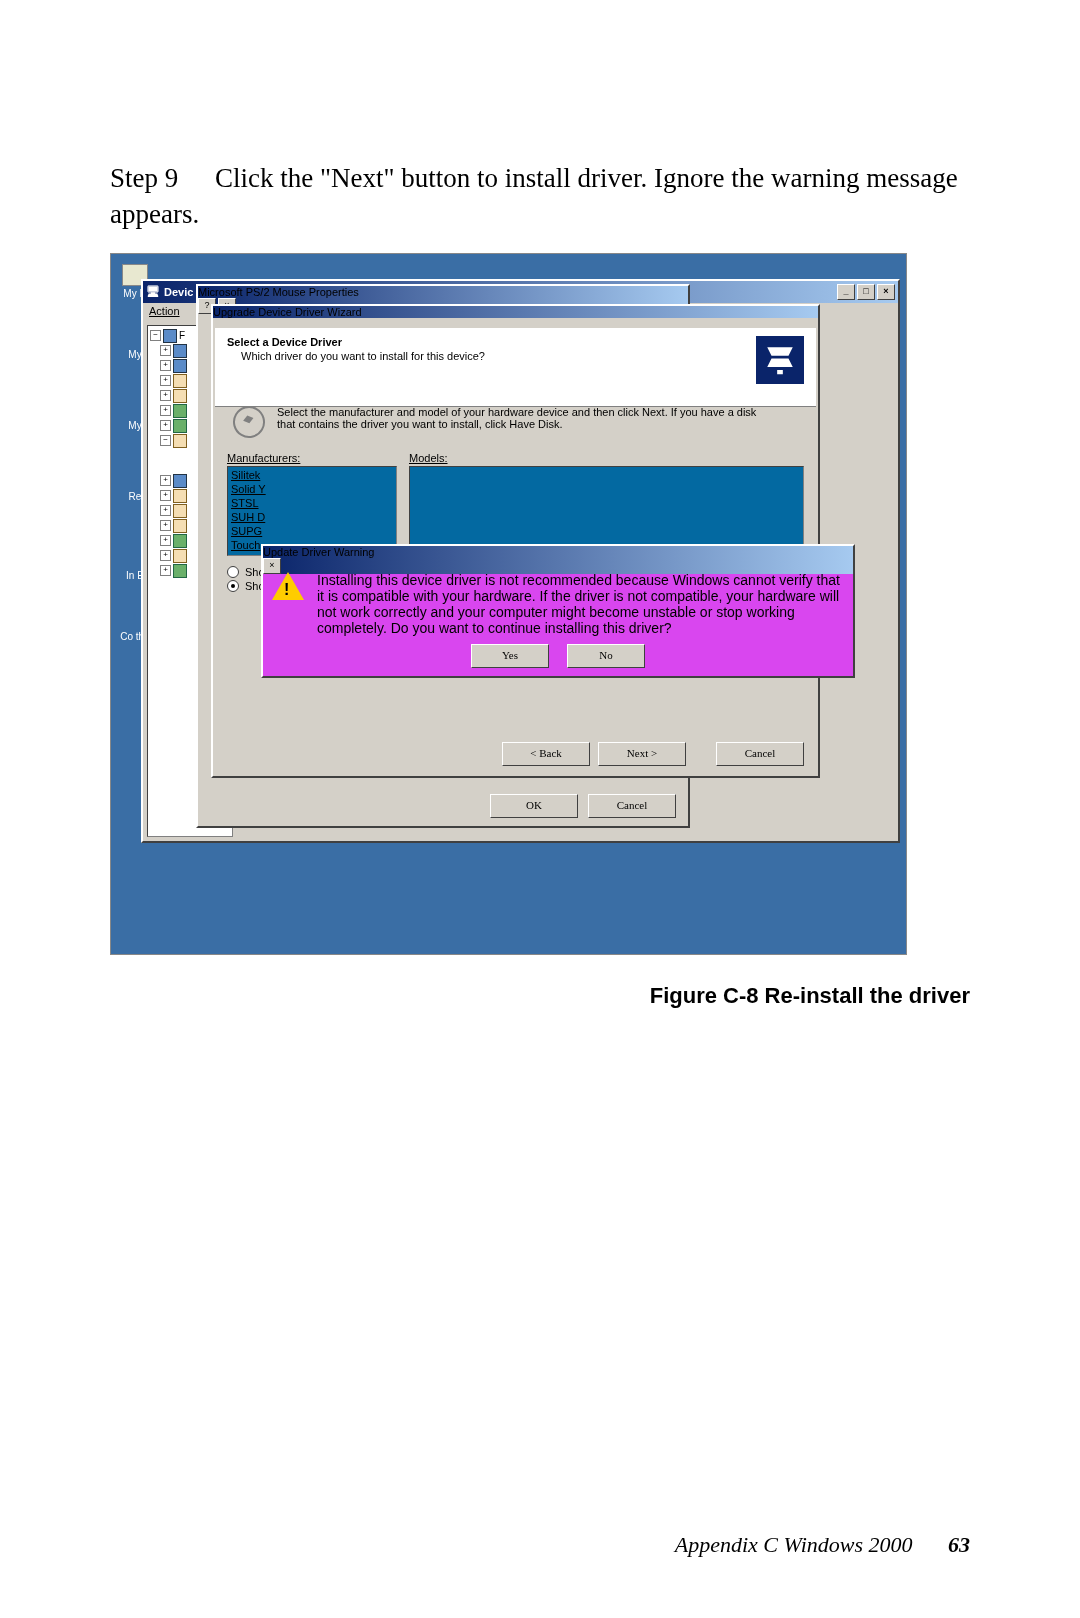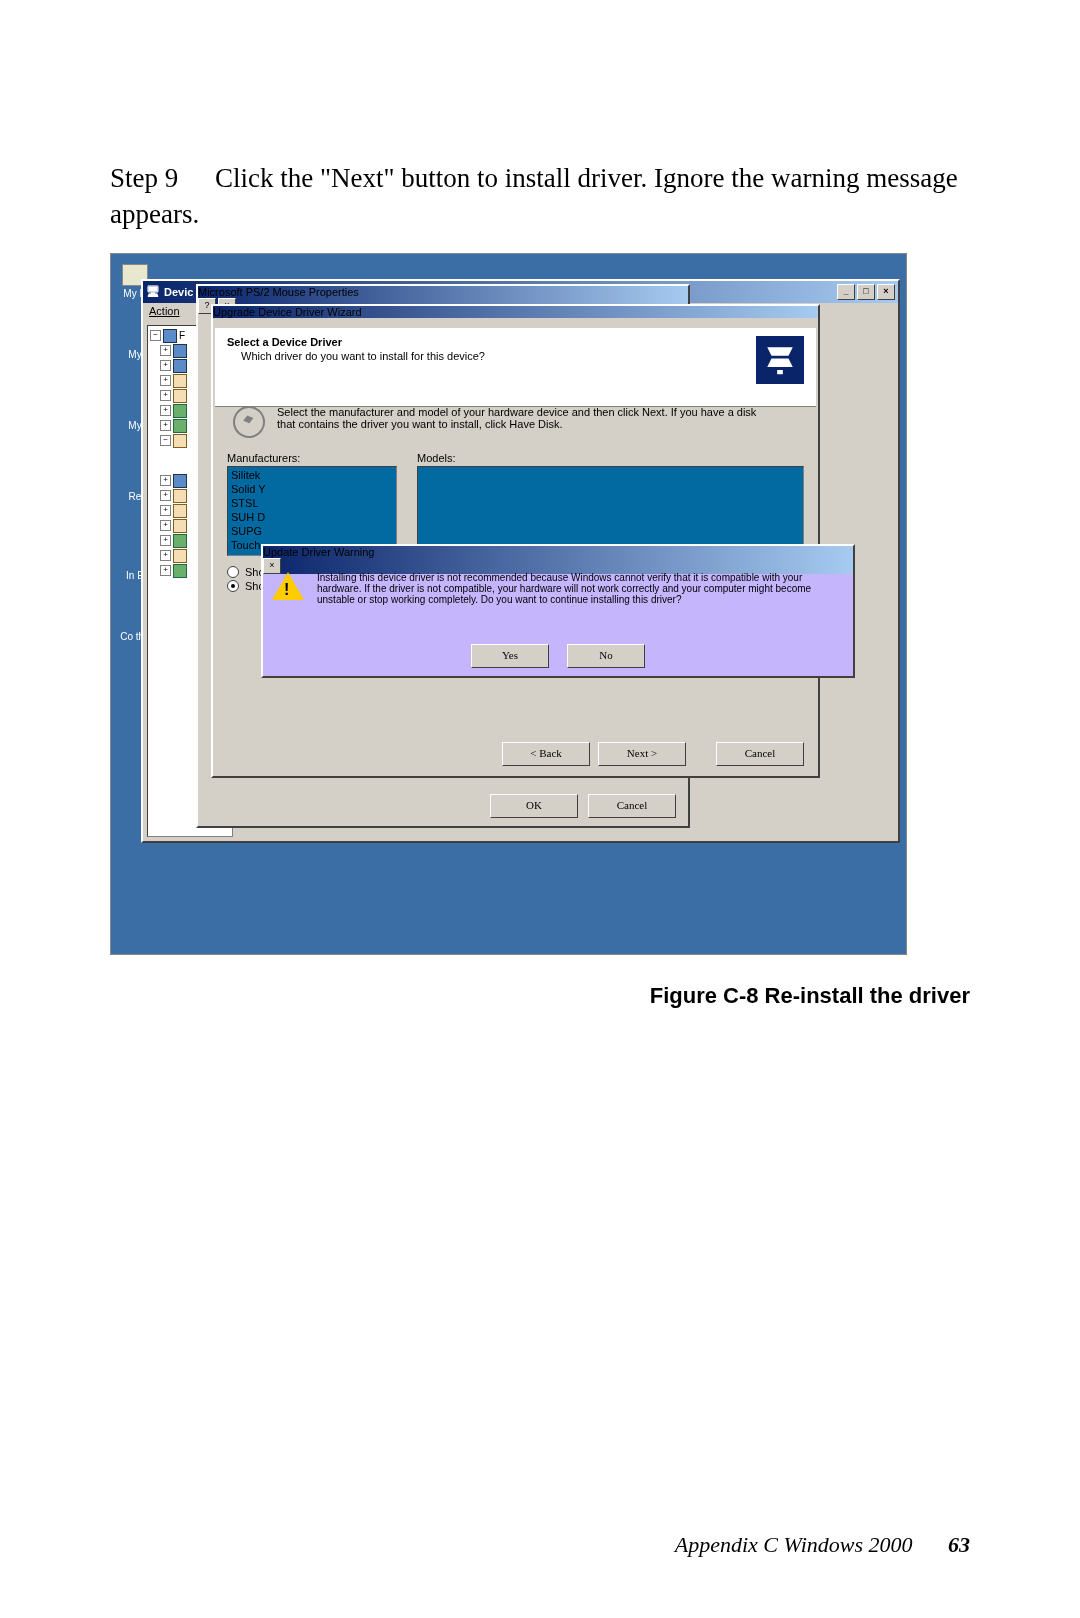--- a/index.html
+++ b/index.html
@@ -186,21 +186,21 @@
   .wiz-info {
     display:flex; gap:12px; align-items:flex-start;
     margin:8px 0 14px 6px; font-size:11px;
   }
   .wiz-info .info-icon {
     width:28px;height:28px;border:2px solid #808080;border-radius:50%;
     display:flex;align-items:center;justify-content:center;
     transform: rotate(-15deg);
   }
   .wiz-lists {
-    display:flex; gap:20px; margin-top:6px;
+    display:flex; gap:12px; margin-top:6px;text-decoration:underline;
   }
   .wiz-col { flex:0 0 auto; }
   .wiz-col.left { width:170px; }
   .wiz-col.right { flex:1; }
   .wiz-col .lbl { font-size:11px; margin-bottom:2px; display:block;}
   .listbox {
     background:#0369a1;
     border:1px solid #808080;
     border-top-color:#404040; border-left-color:#404040;
     height:86px; overflow:hidden;
@@ -216,30 +216,30 @@
   .wiz-buttons {
     position:absolute; bottom:10px; right:14px;
     display:flex; gap:8px;
   }
   .wiz-buttons .gap { width:14px; }
   
   .warning {
     position:absolute;
     left:150px; top:290px;
     width:590px; height:130px;
-    background:#c4b5fd;
+    background:#d946ef;
     border:2px solid #d4d0c8;
     border-top-color:#fff; border-left-color:#fff;
     border-right-color:#404040; border-bottom-color:#404040;
   }
   .warning .titlebar { background:linear-gradient(to right,#0a246a,#a6caf0); }
   .warn-body {
     position:absolute; left:10px; right:10px; top:26px; bottom:34px;
     display:flex; gap:14px; align-items:flex-start;
-    font-size:10px;
+    font-size:14px;
   }
   .warn-icon {
     width:30px;height:28px;flex:0 0 auto;
     display:flex;align-items:center;justify-content:center;
   }
   .tri {
     width:0;height:0;
     border-left:16px solid transparent;
     border-right:16px solid transparent;
     border-bottom:28px solid #ffcc00;

